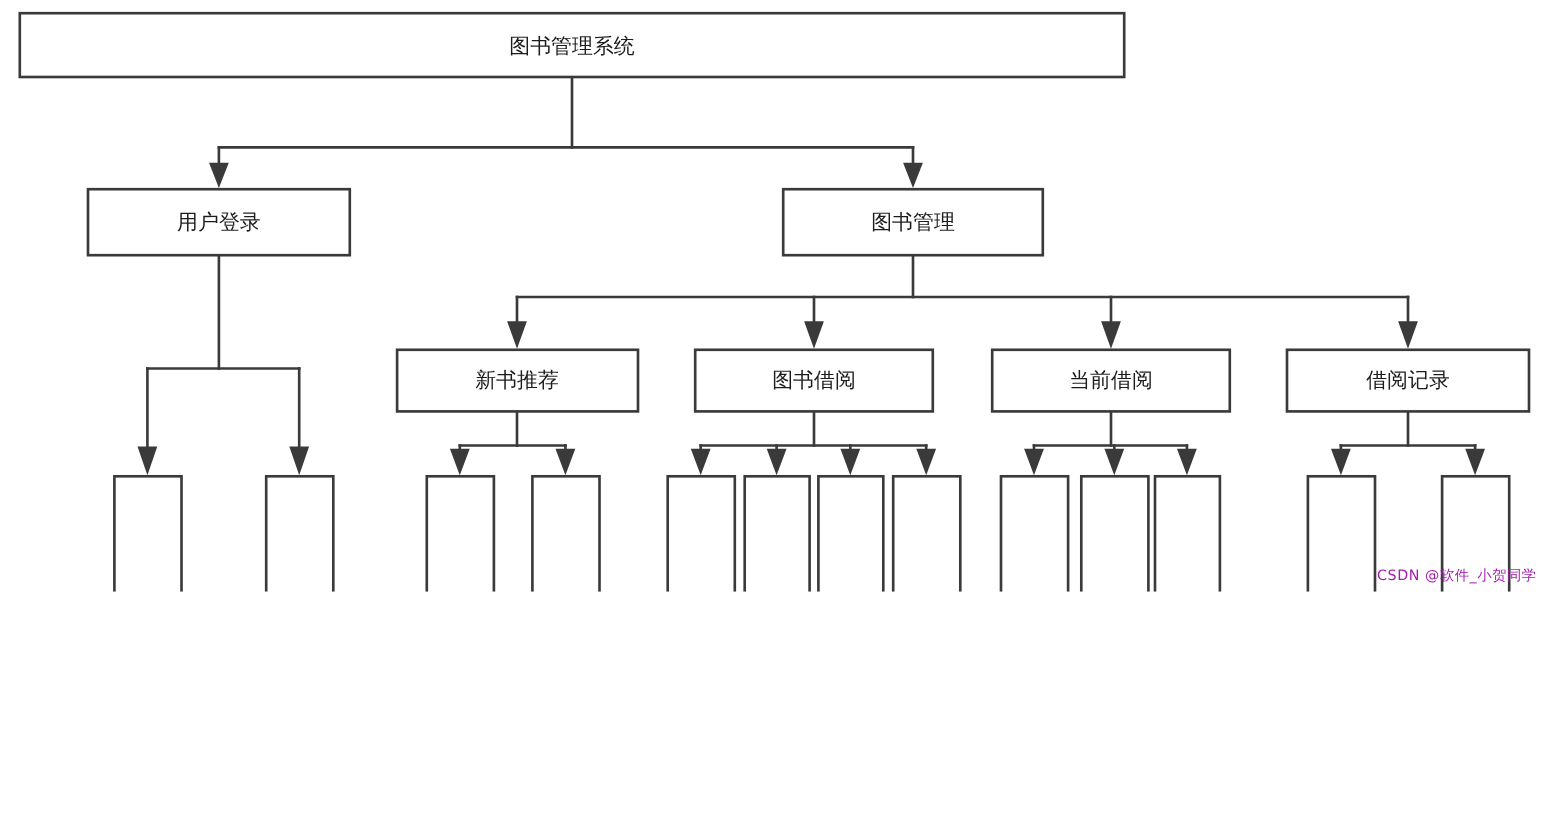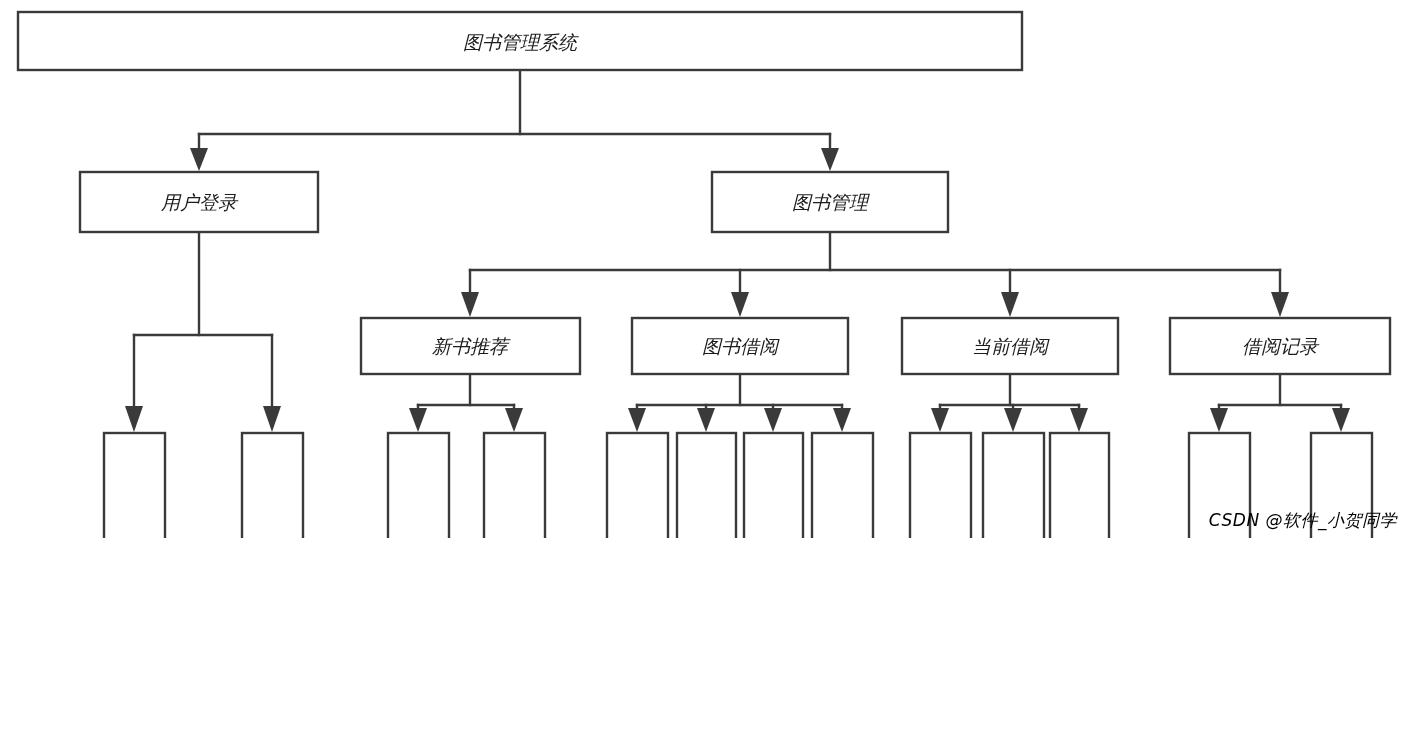--- a/index.html
+++ b/index.html
@@ -9,21 +9,20 @@
   }
   body {
     font-family: "DejaVu Sans", "Liberation Sans", sans-serif;
   }
   #diagram-root {
     position: relative;
     width: 1405px;
     height: 538px;
     background: #ffffff;
     overflow: hidden;
-    font-style: italic;
   }
   svg.layer {
     position: absolute;
     left: 0;
     top: 0;
     width: 1405px;
     height: 747px;
   }
   .node-box {
     fill: #ffffff;
@@ -61,22 +60,22 @@
     justify-content: center;
     text-align: center;
     white-space: nowrap;
     pointer-events: none;
   }
   .watermark {
     position: absolute;
     right: 8px;
     bottom: 6px;
     font-family: "DejaVu Sans", "Liberation Sans", sans-serif;
-    font-size: 17px;
-    color: #000000;
+    font-size: 13px;
+    color: #a21caf;
     letter-spacing: 0.5px;
     white-space: nowrap;
   }
 </style>
 </head>
 <body>
 
 <div id="diagram-root">
 
   <svg class="layer" viewBox="0 0 1405 747">

